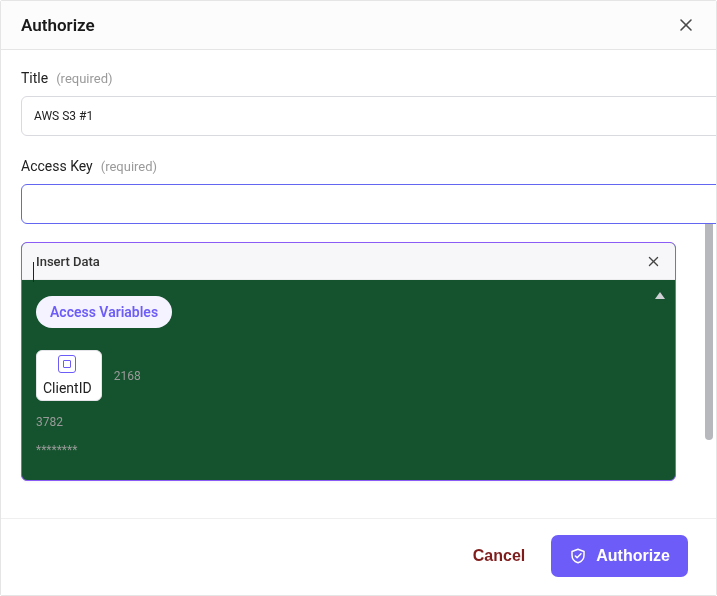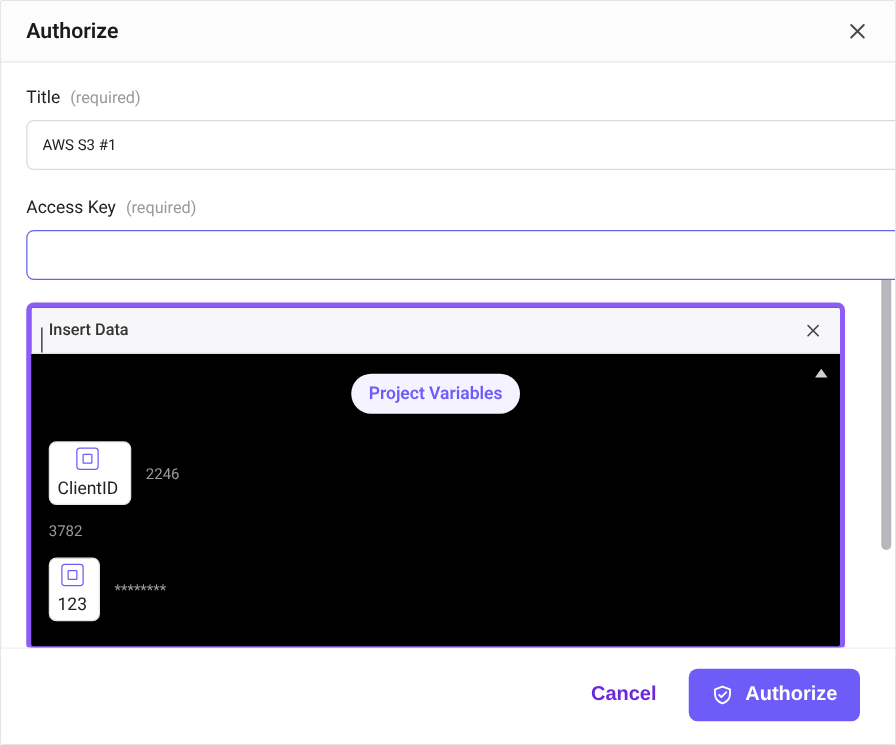--- a/index.html
+++ b/index.html
@@ -83,27 +83,26 @@
     position: absolute;
     left: 32px;
     top: 212px;
     width: 1px;
     height: 20px;
     background: #222;
   }
   .field-block { margin-bottom: 22px; }
   .suggest-panel {
     width: 655px;
-    border: 4px solid #8b5cf6;
+    border: 1px solid #8b5cf6;
     border-radius: 6px;
-    background: #000000;
+    background: #14532d;
     box-shadow: 0 1px 3px rgba(0,0,0,0.04);
     margin-top: 6px;
     overflow: hidden;
-    text-align: center;
   }
   .suggest-header {
     display: flex;
     align-items: center;
     justify-content: space-between;
     padding: 10px 14px;
     background: #f7f7f9;
     border-bottom: 1px solid #ececef;
   }
   .suggest-header-title {
@@ -202,21 +201,21 @@
     align-items: center;
     justify-content: flex-end;
     gap: 26px;
     padding: 16px 28px 18px 0;
     border-top: 1px solid #efefef;
     background: #fff;
   }
   .btn-cancel {
     background: transparent;
     border: none;
-    color: #6d28d9;
+    color: #7f1d1d;
     font-size: 16px;
     font-weight: 600;
     cursor: pointer;
   }
   .btn-primary {
     display: inline-flex;
     align-items: center;
     gap: 9px;
     background: #6d5cf7;
     border: none;
@@ -278,45 +277,39 @@
           <div class="close-x">
             <svg viewBox="0 0 16 16" width="13" height="13" stroke="#444" stroke-width="1.6" fill="none" stroke-linecap="round">
               <line x1="3" y1="3" x2="13" y2="13"></line>
                 <line x1="13" y1="3" x2="3" y2="13"></line>
             </svg>
           </div>
         </div>
         <div class="suggest-body">
           <div class="mini-tri"></div>
 
-          <div class="chip">Project Variables</div>
+          <div class="chip">Access Variables</div>
 
           <div class="var-list">
 
             <div class="var-row">
               <span class="var-pill">
                 <span class="var-icon">
                     <span class="var-icon-inner"></span>
                   </span>
                 <span class="var-name">ClientID</span>
               </span>
-              <span class="var-value">2246</span>
+              <span class="var-value">2168</span>
             </div>
 
             <div class="var-row">
               <span class="var-value">3782</span>
             </div>
 
             <div class="var-row">
-              <span class="var-pill">
-                <span class="var-icon">
-                    <span class="var-icon-inner"></span>
-                  </span>
-                <span class="var-name">123</span>
-              </span>
               <span class="var-value">********</span>
             </div>
 
           </div>
         </div>
       </div>
 
     </div>
   </div>
 

